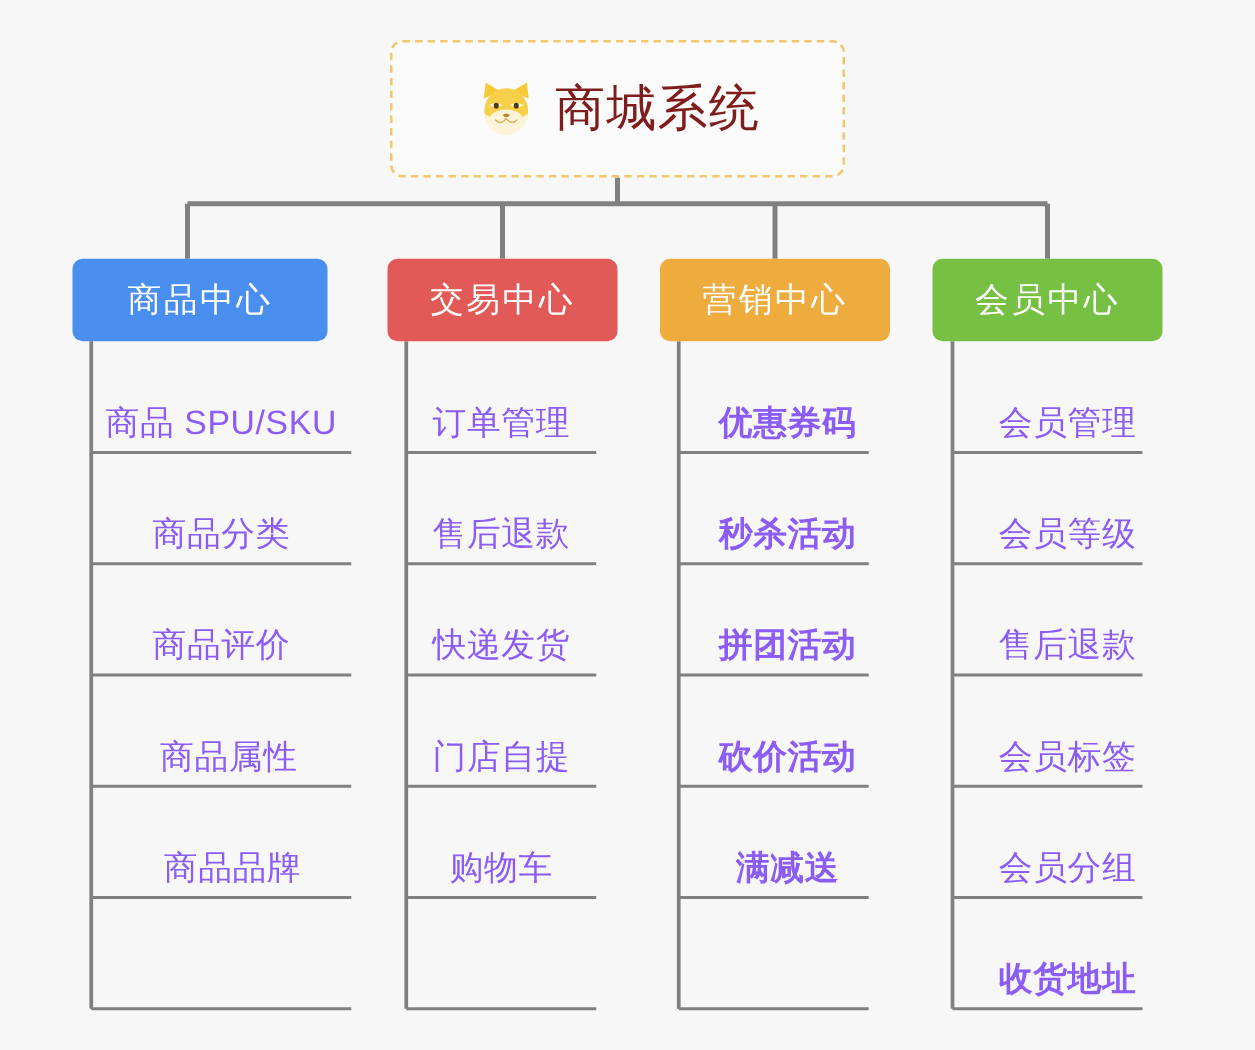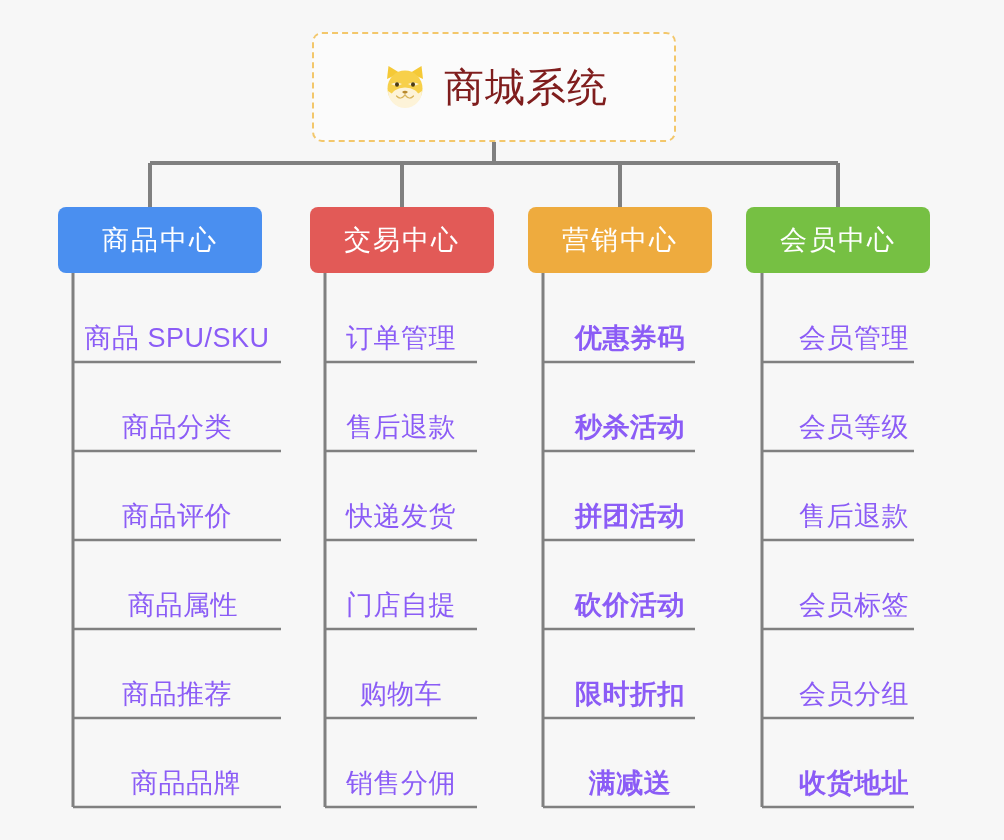--- a/index.html
+++ b/index.html
@@ -176,23 +176,20 @@
         </div>
         <div class="leaf" style="width: 208px;">
           <span class="leaf-label">商品分类</span>
         </div>
         <div class="leaf" style="width: 208px;">
           <span class="leaf-label">商品评价</span>
         </div>
         <div class="leaf" style="width: 208px; padding-left: 12px;">
           <span class="leaf-label">商品属性</span>
         </div>
-        <div class="leaf" style="width: 208px;">
-          <span class="leaf-label">商品推荐</span>
-        </div>
         <div class="leaf" style="width: 208px; padding-left: 18px;">
           <span class="leaf-label">商品品牌</span>
         </div>
       </div>
     </div>
     <div class="branch" style="left: 310px;">
       <div class="branch-header" style="width: 184px; background: rgb(226, 90, 87);">交易中心</div>
       <div class="leaf-list" style="left: 15px; width: 152px;">
         <div class="leaf" style="width: 152px;">
           <span class="leaf-label">订单管理</span>
@@ -202,44 +199,38 @@
         </div>
         <div class="leaf" style="width: 152px;">
           <span class="leaf-label">快递发货</span>
         </div>
         <div class="leaf" style="width: 152px;">
           <span class="leaf-label">门店自提</span>
         </div>
         <div class="leaf" style="width: 152px;">
           <span class="leaf-label">购物车</span>
         </div>
-        <div class="leaf" style="width: 152px;">
-          <span class="leaf-label">销售分佣</span>
-        </div>
       </div>
     </div>
     <div class="branch" style="left: 528px;">
       <div class="branch-header" style="width: 184px; background: rgb(238, 171, 62);">营销中心</div>
       <div class="leaf-list" style="left: 26px; width: 152px; font-weight: bold;">
         <div class="leaf" style="width: 152px;">
           <span class="leaf-label">优惠券码</span>
         </div>
         <div class="leaf" style="width: 152px;">
           <span class="leaf-label">秒杀活动</span>
         </div>
         <div class="leaf" style="width: 152px;">
           <span class="leaf-label">拼团活动</span>
         </div>
         <div class="leaf" style="width: 152px;">
           <span class="leaf-label">砍价活动</span>
         </div>
         <div class="leaf" style="width: 152px;">
-          <span class="leaf-label">限时折扣</span>
-        </div>
-        <div class="leaf" style="width: 152px;">
           <span class="leaf-label">满减送</span>
         </div>
       </div>
     </div>
     <div class="branch" style="left: 746px;">
       <div class="branch-header" style="width: 184px; background: rgb(118, 192, 67);">会员中心</div>
       <div class="leaf-list" style="left: 4px; width: 152px; padding-left: 28px;">
         <div class="leaf" style="width: 152px;">
           <span class="leaf-label">会员管理</span>
         </div>

